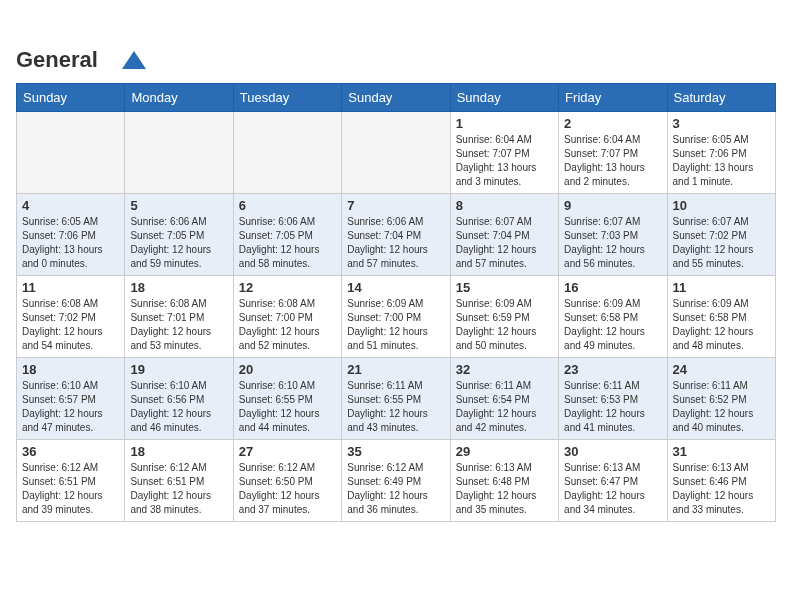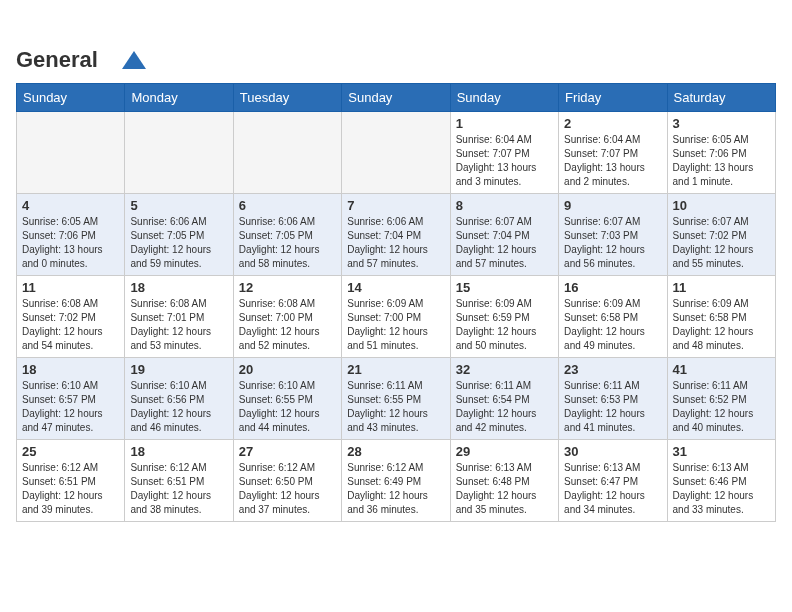--- a/index.html
+++ b/index.html
@@ -285,51 +285,51 @@
 and 42 minutes.</div>
         </td>
         <td>
           <span class="day-num">23</span>
           <div class="day-info" style="white-space: pre-line;">Sunrise: 6:11 AM
 Sunset: 6:53 PM
 Daylight: 12 hours
 and 41 minutes.</div>
         </td>
         <td>
-          <span class="day-num">41</span>
+          <span class="day-num">24</span>
           <div class="day-info" style="white-space: pre-line;">Sunrise: 6:11 AM
 Sunset: 6:52 PM
 Daylight: 12 hours
 and 40 minutes.</div>
         </td>
       </tr>
       <tr>
         <td>
-          <span class="day-num">25</span>
+          <span class="day-num">36</span>
           <div class="day-info" style="white-space: pre-line;">Sunrise: 6:12 AM
 Sunset: 6:51 PM
 Daylight: 12 hours
 and 39 minutes.</div>
         </td>
         <td>
           <span class="day-num">18</span>
           <div class="day-info" style="white-space: pre-line;">Sunrise: 6:12 AM
 Sunset: 6:51 PM
 Daylight: 12 hours
 and 38 minutes.</div>
         </td>
         <td>
           <span class="day-num">27</span>
           <div class="day-info" style="white-space: pre-line;">Sunrise: 6:12 AM
 Sunset: 6:50 PM
 Daylight: 12 hours
 and 37 minutes.</div>
         </td>
         <td>
-          <span class="day-num">28</span>
+          <span class="day-num">35</span>
           <div class="day-info" style="white-space: pre-line;">Sunrise: 6:12 AM
 Sunset: 6:49 PM
 Daylight: 12 hours
 and 36 minutes.</div>
         </td>
         <td>
           <span class="day-num">29</span>
           <div class="day-info" style="white-space: pre-line;">Sunrise: 6:13 AM
 Sunset: 6:48 PM
 Daylight: 12 hours

